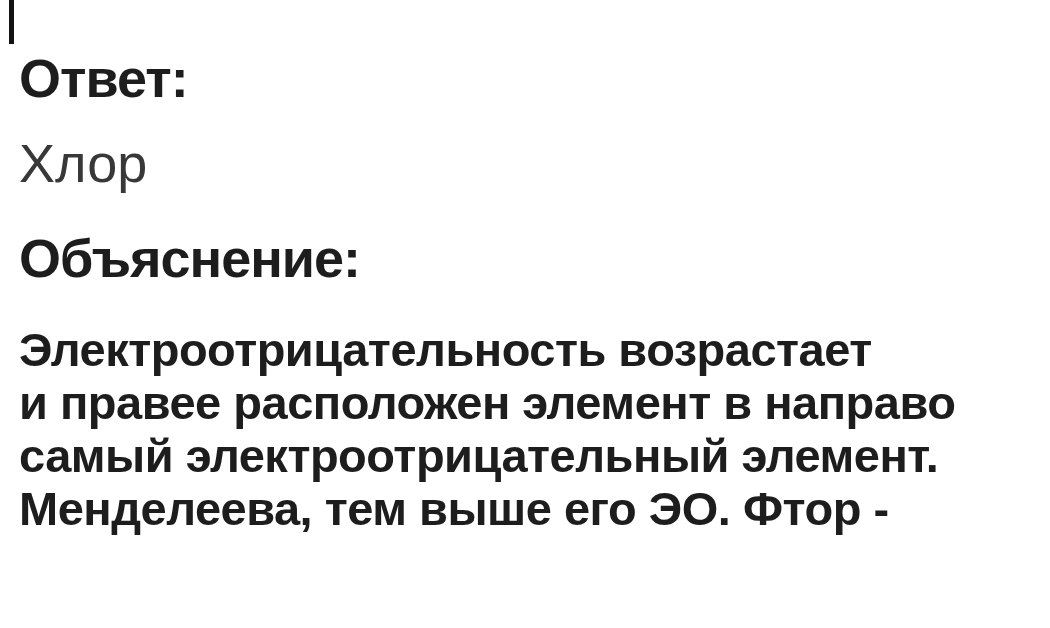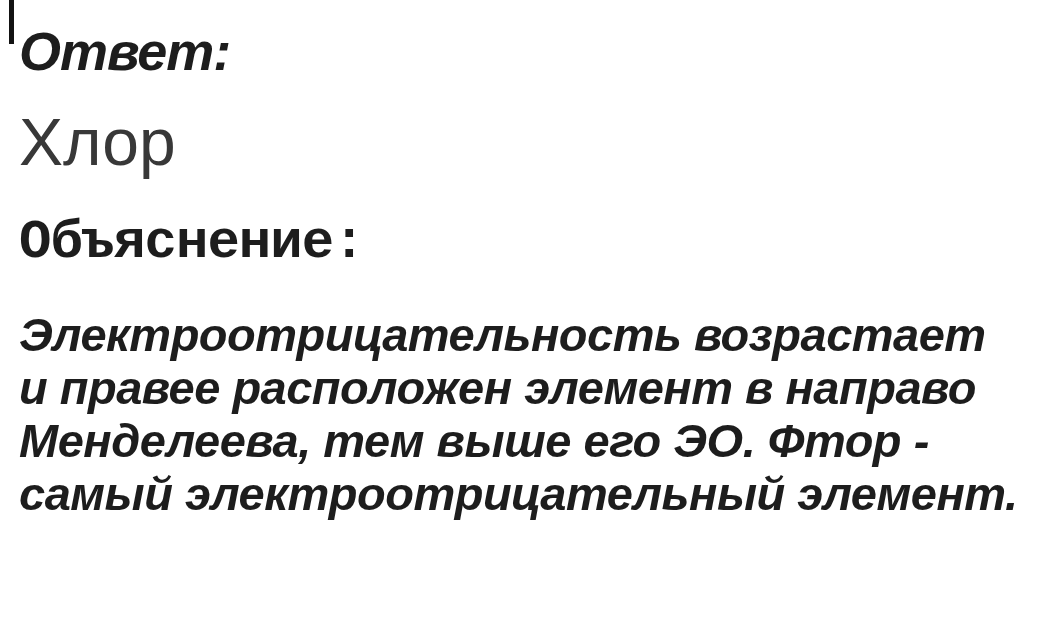--- a/index.html
+++ b/index.html
@@ -27,39 +27,36 @@
     margin: 0;
     padding: 0;
     font-size: 54px;
     font-weight: 700;
     line-height: 1;
     letter-spacing: -1px;
     color: #1d1d1d;
     white-space: nowrap;
   }
   .answer-label {
-    margin: 24px 0 0 19px;
-    font-style: italic;
+    margin: 51px 0 0 19px;
   }
   .answer-value {
     margin: 31px 12px 0 19px;
-    font-size: 66px;
+    font-size: 54px;
     font-weight: 400;
     line-height: 1;
     letter-spacing: 0;
     color: #383838;
     white-space: nowrap;
   }
   .explanation-label {
     margin: 41px 16px 0 19px;
-    font-family: Liberation Mono, monospace;
   }
   .explanation {
     margin: 38px 0 0 19px;
-    font-style: italic;
   }
   .explanation .line {
     font-size: 47px;
     font-weight: 700;
     line-height: 53px;
     letter-spacing: -0.5px;
     color: #1d1d1d;
     white-space: nowrap;
   }
 </style>
@@ -72,17 +69,17 @@
 
   <h2 class="label answer-label">Ответ:</h2>
 
   <p class="answer-value">Хлор</p>
 
   <h2 class="label explanation-label">Объяснение:</h2>
 
   <div class="explanation">
     <div class="line">Электроотрицательность возрастает</div>
     <div class="line">и правее расположен элемент в направо</div>
+    <div class="line">самый электроотрицательный элемент.</div>
     <div class="line">Менделеева, тем выше его ЭО. Фтор -</div>
-    <div class="line">самый электроотрицательный элемент.</div>
   </div>
 
 </div>
 
 </body></html>

